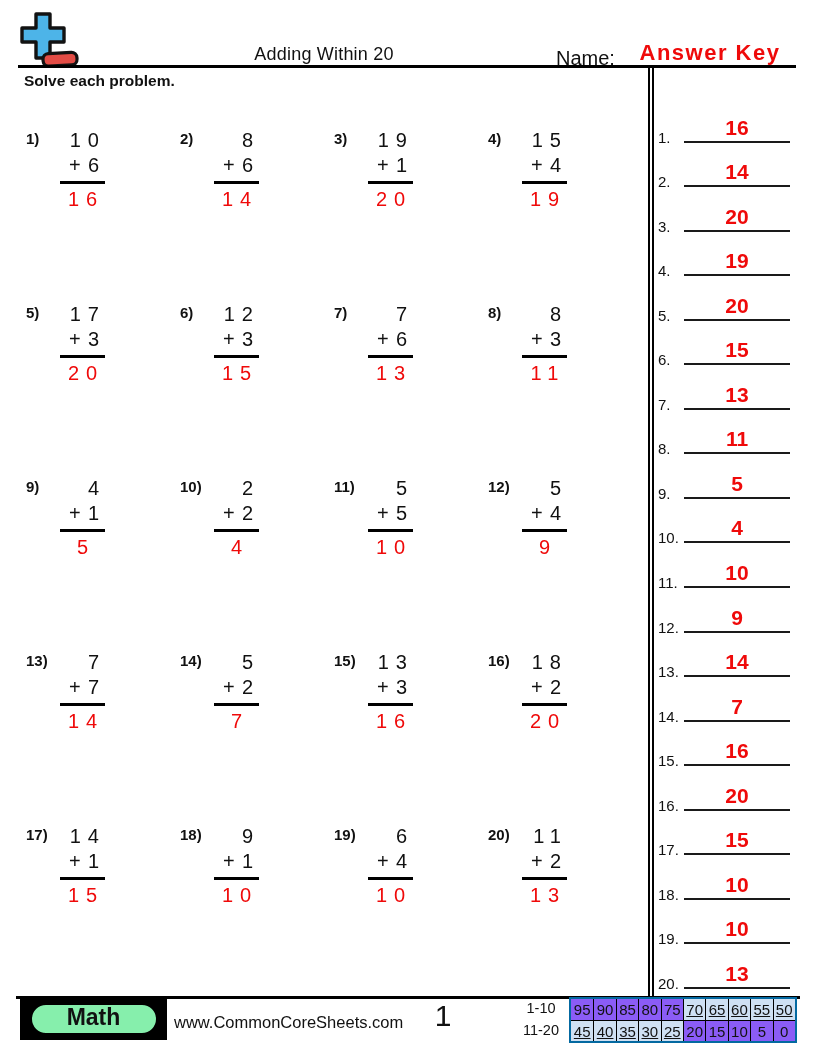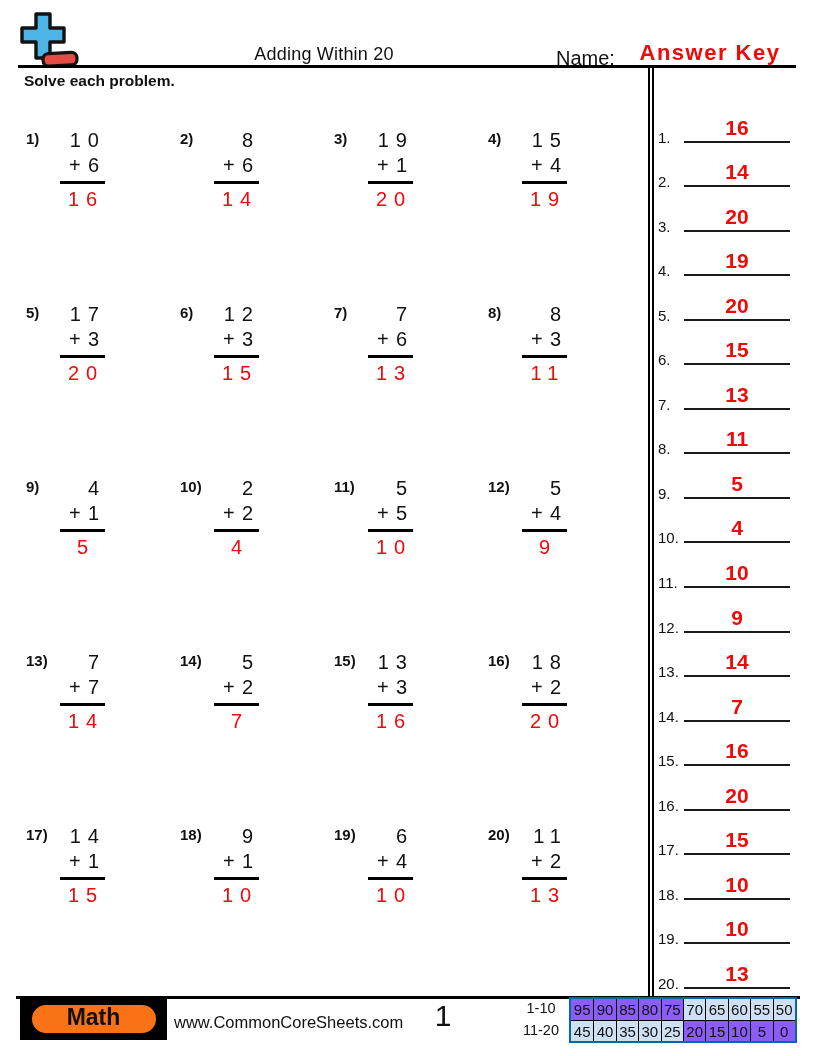--- a/index.html
+++ b/index.html
@@ -68,41 +68,41 @@
     font-size:21px; font-weight:bold;
   }
 
   
   .footer-rule { position:absolute; left:16px; top:996px; width:784px; height:3px; background:#000; }
   .math-badge {
     position:absolute; left:20px; top:997px; width:147px; height:43px; background:#000;
     display:flex; align-items:center; justify-content:center;
   }
   .math-pill {
-    background:#f97316; border:3px solid #000; border-radius:17px;
+    background:#86efac; border:3px solid #000; border-radius:17px;
     width:124px; height:26px; display:flex; align-items:center; justify-content:center;
     font-size:23px; font-weight:bold; padding-bottom:2px;
   }
   .website { position:absolute; left:174px; top:1013px; font-size:16.5px; }
   .page-num { position:absolute; left:398px; top:999px; width:90px; text-align:center; font-size:30px; }
 
   .score-table { position:absolute; left:518px; top:997px; display:flex; }
   .score-labels { display:flex; flex-direction:column; text-align:center; padding-right:5px; width:46px; }
   .score-labels div { height:22px; line-height:22px; font-size:14.5px; }
   .score-grid {
     border:2px solid #0369a1; display:grid;
     grid-template-columns:repeat(10,22.4px); grid-auto-rows:21px; background:#8b5cf6;
   }
   .score-cell {
     border-left:1px solid #000; border-top:1px solid #000;
     text-align:center; font-size:15px; line-height:21px;
   }
   .score-cell:nth-child(10n+1) { border-left:none; }
   .score-cell:nth-child(-n+10) { border-top:none; }
-  .hl { background:#cfe0f3; }
+  .hl { background:#cfe0f3;text-decoration:underline; }
 </style>
 </head>
 <body>
 
 <div class="logo">
   <svg width="60" height="58" viewBox="0 0 60 58">
     <path d="M16 2 h14 v14 h14 v14 h-14 v16 h-14 v-16 h-14 v-14 h14 z" fill="#4db4e8" stroke="#121212" stroke-width="3.4" stroke-linejoin="round"></path>
     <rect x="23" y="41" width="34" height="12.5" rx="5.5" fill="#e34c45" stroke="#121212" stroke-width="3.2" transform="rotate(-3 40 47)"></rect>
   </svg>
 </div>

